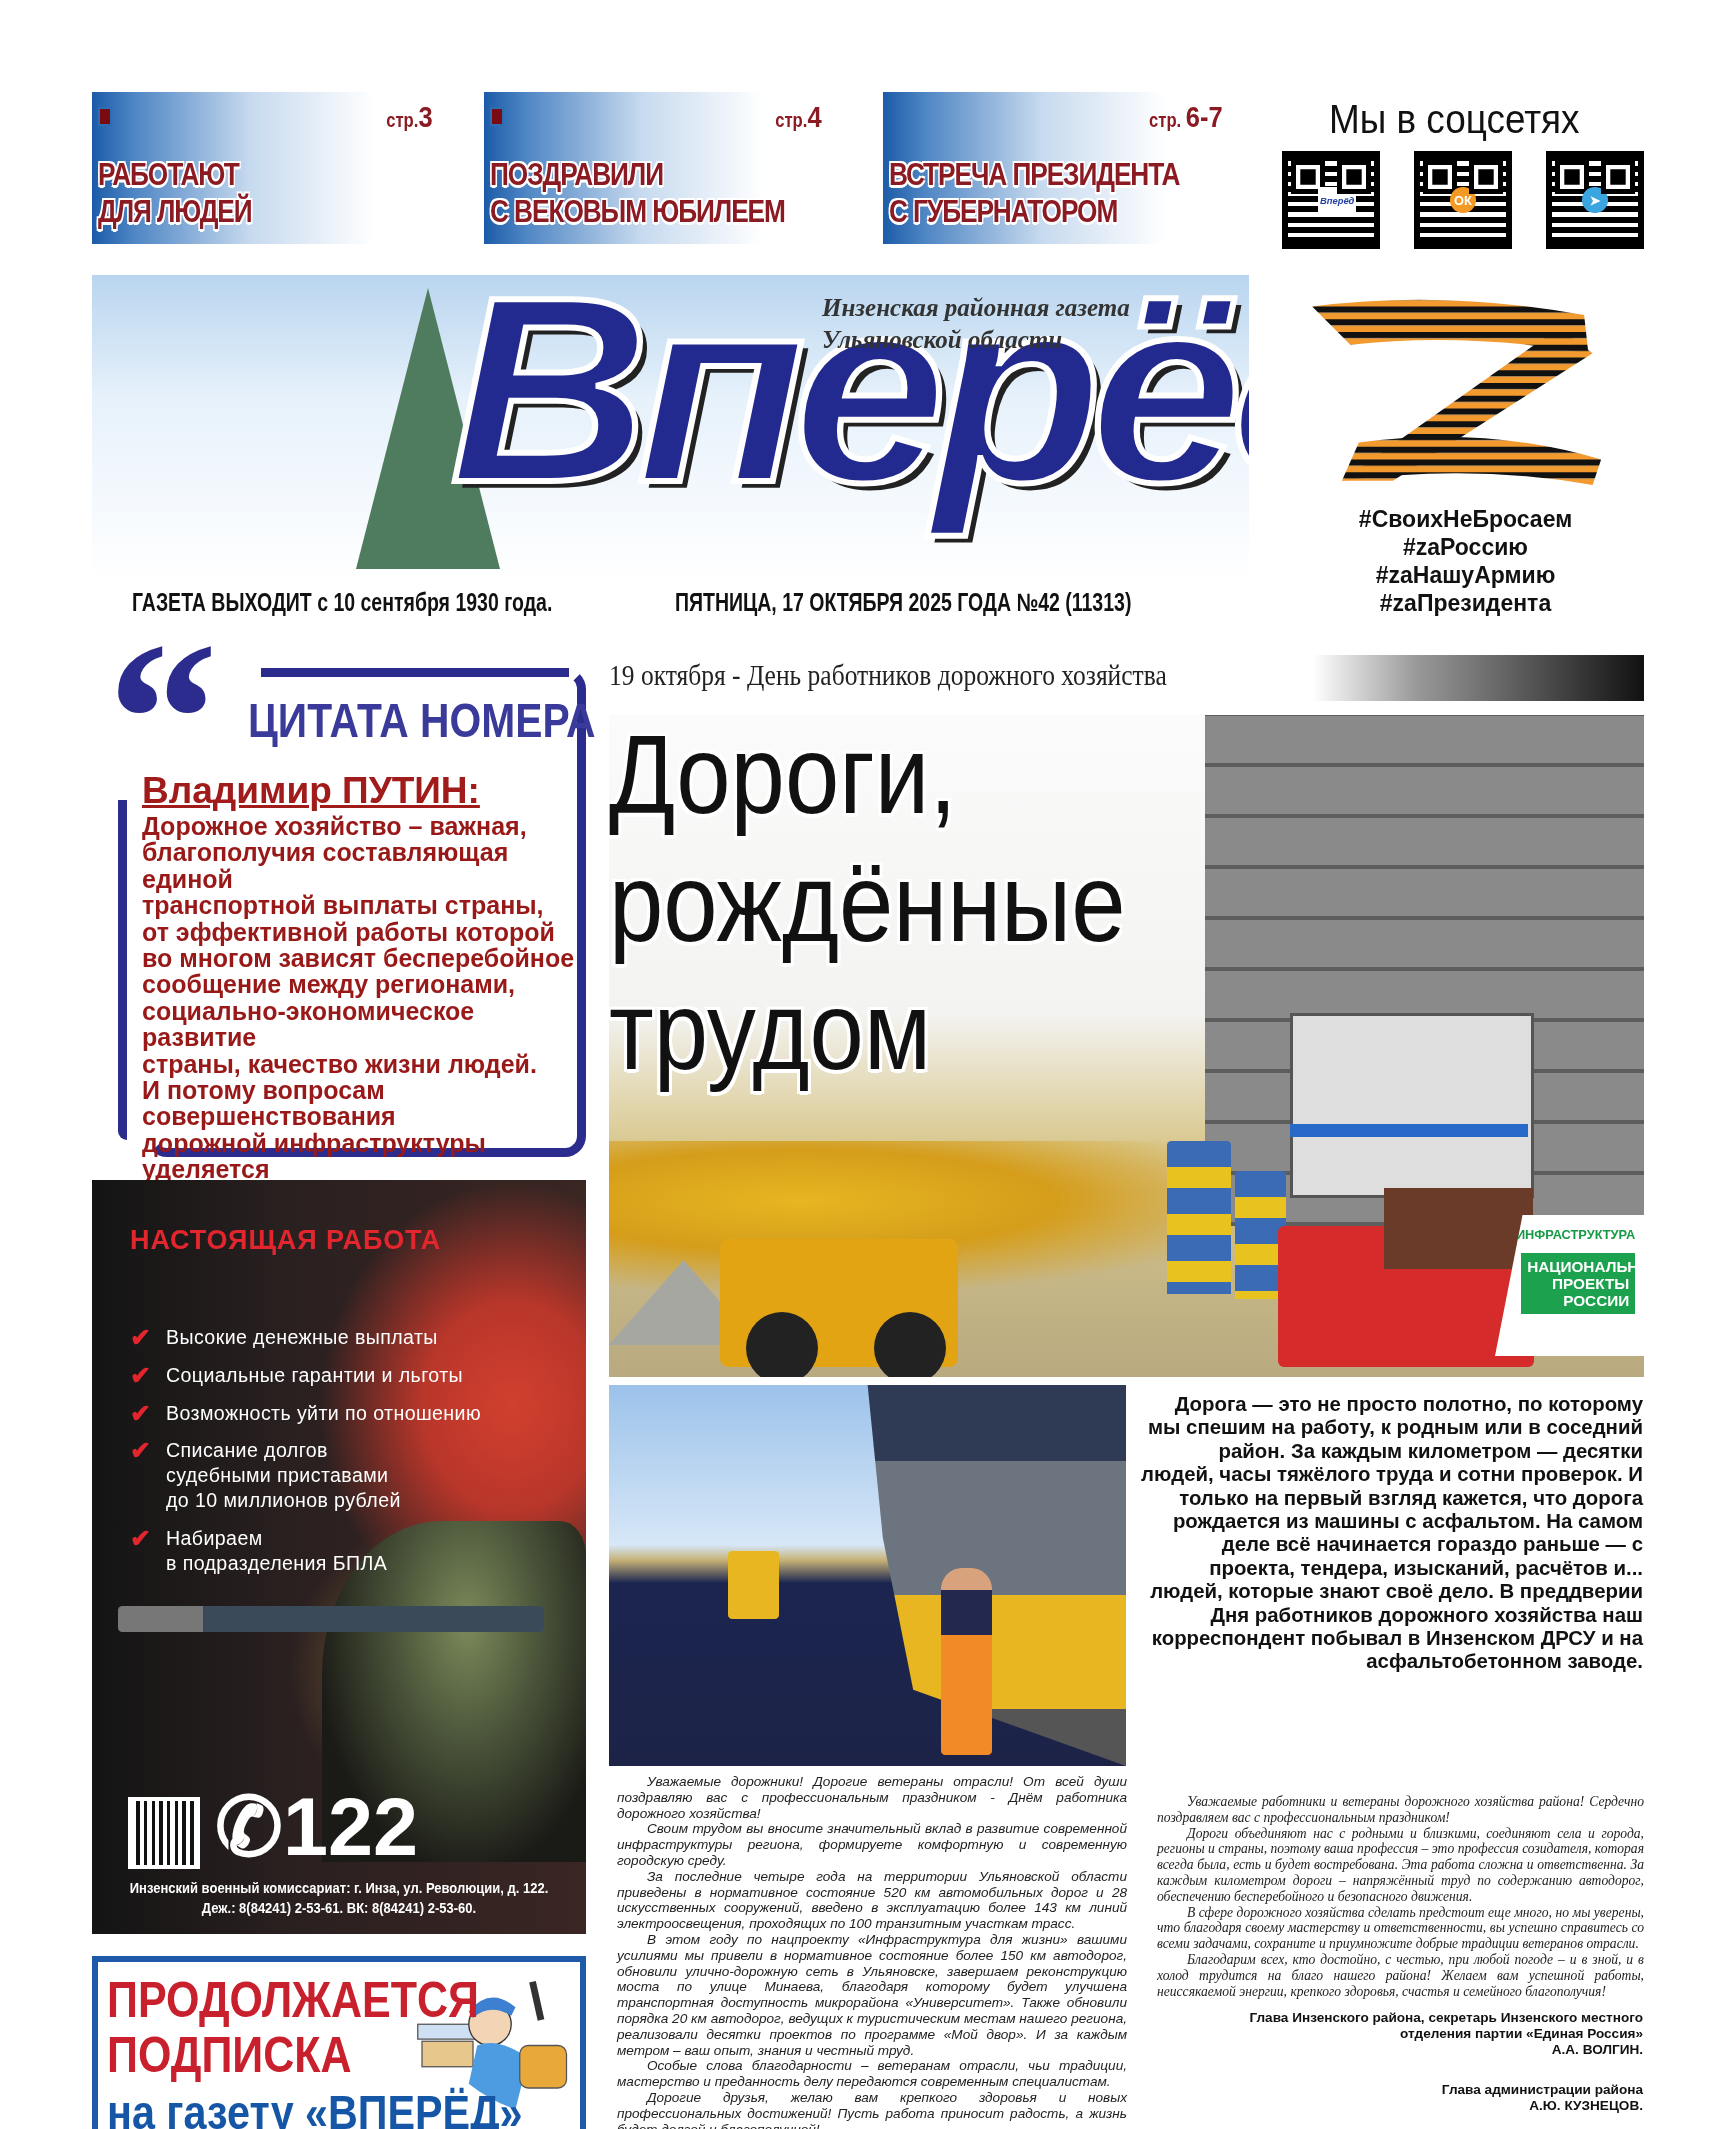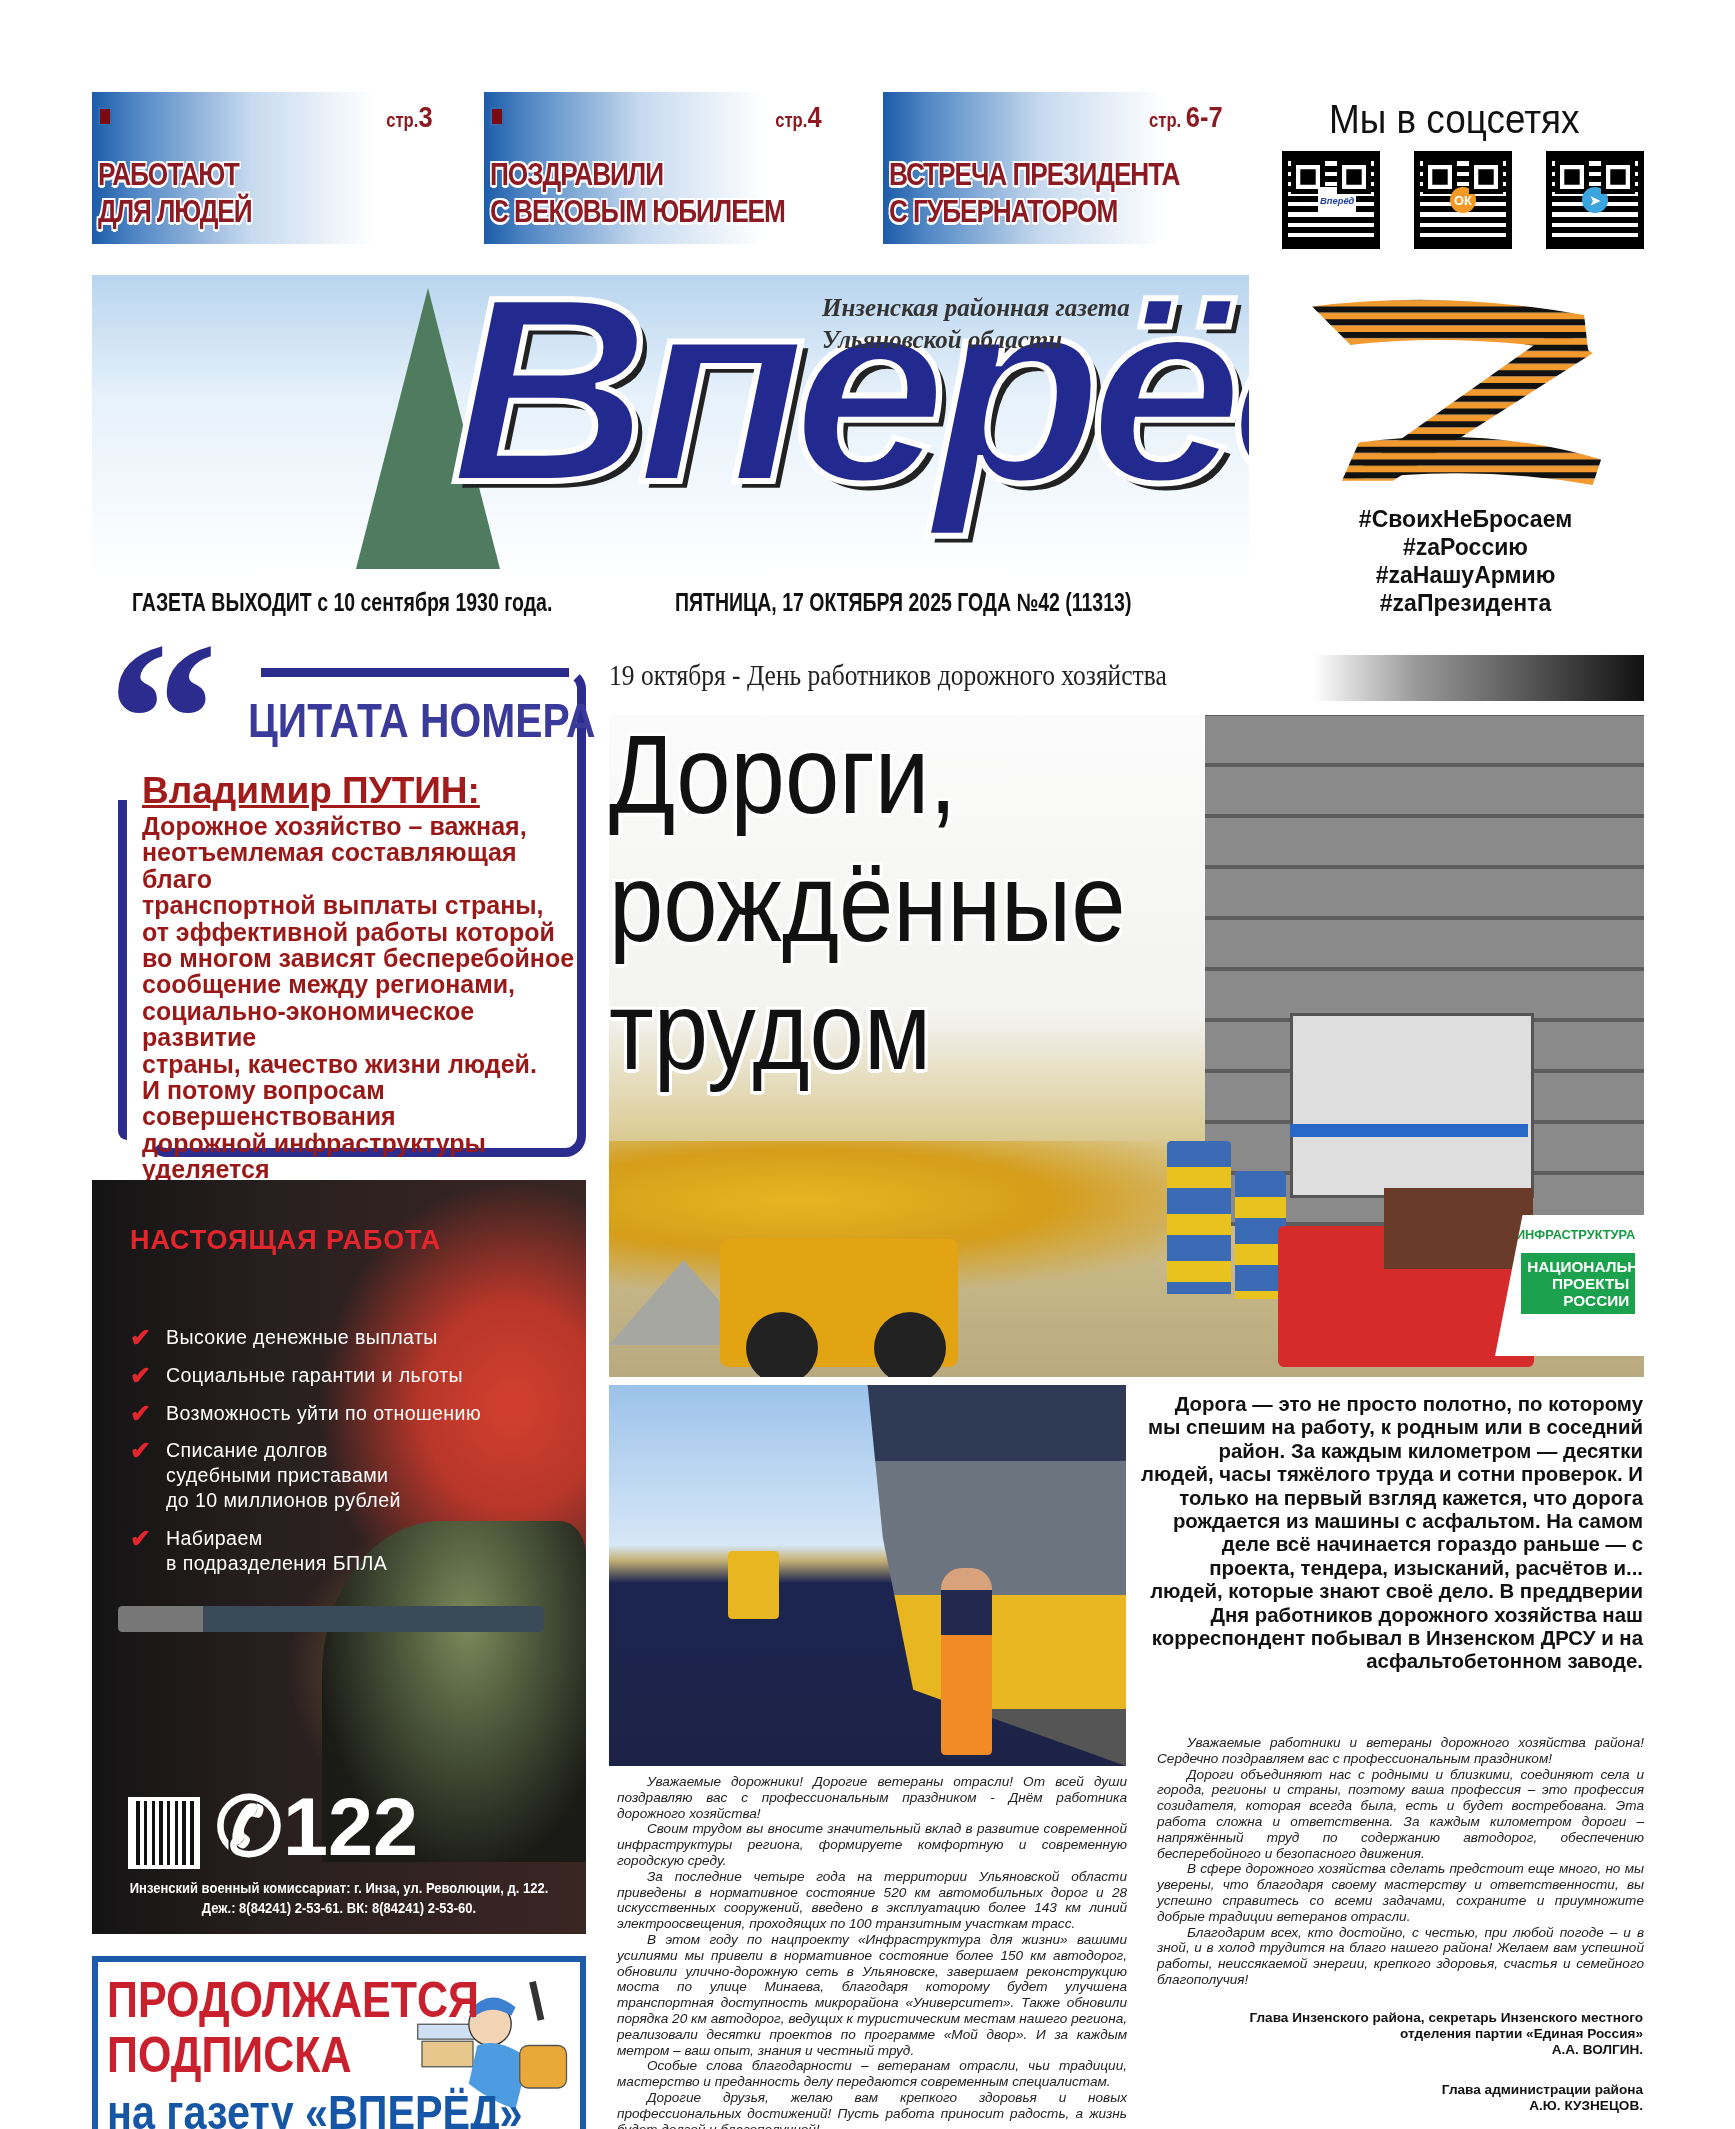--- a/index.html
+++ b/index.html
@@ -159,21 +159,21 @@
 
 <div class="quote">
   <div class="frame"></div>
   <div class="topbar"></div>
   <div class="leftbar"></div>
   <div class="qmark">“</div>
   <div class="qtitle">ЦИТАТА НОМЕРА</div>
   <div class="author">Владимир ПУТИН:</div>
   <div class="body">
     <div>Дорожное хозяйство – важная,</div>
-    <div>неотъемлемая составляющая благо</div>
+    <div>благополучия составляющая единой</div>
     <div>транспортной выплаты страны,</div>
     <div>от эффективной работы которой</div>
     <div>во многом зависят бесперебойное</div>
     <div>сообщение между регионами,</div>
     <div>социально-экономическое развитие</div>
     <div>страны, качество жизни людей.</div>
     <div>И потому вопросам совершенствования</div>
     <div>дорожной инфраструктуры уделяется</div>
     <div>приоритетное внимание государства.</div>
   </div>
@@ -252,21 +252,21 @@
 
 <div class="letter" style="left:617px;top:1774px;width:510px;">
   <p>Уважаемые дорожники! Дорогие ветераны отрасли! От всей души поздравляю вас с профессиональным праздником -  Днём работника дорожного хозяйства!</p>
   <p>Своим трудом вы вносите значительный вклад в развитие современной инфраструктуры региона, формируете комфортную и современную городскую среду.</p>
   <p>За последние четыре года на территории Ульяновской области приведены в нормативное состояние 520 км автомобильных дорог и 28 искусственных сооружений, введено в эксплуатацию более 143 км линий электроосвещения, проходящих по 100 транзитным участкам трасс.</p>
   <p>В этом году по нацпроекту «Инфраструктура для жизни» вашими усилиями мы привели в нормативное состояние более 150 км автодорог, обновили улично-дорожную сеть в Ульяновске, завершаем реконструкцию моста по улице Минаева, благодаря которому будет улучшена транспортная доступность микрорайона «Университет». Также обновили порядка 20 км автодорог, ведущих к туристическим местам нашего региона, реализовали десятки  проектов по программе «Мой двор». И за каждым метром – ваш опыт, знания и честный труд.</p>
   <p>Особые слова благодарности – ветеранам отрасли, чьи традиции, мастерство и преданность делу передаются современным специалистам.</p>
   <p>Дорогие друзья, желаю вам крепкого здоровья и новых профессиональных достижений! Пусть работа приносит радость, а жизнь будет долгой и благополучной!</p>
 </div>
 
-<div class="letter" style="left:1157px;top:1735px;width:487px;">
+<div class="letter" style="left:1157px;top:1794px;width:487px;font-family:Liberation Serif, serif;">
   <p>Уважаемые работники и ветераны дорожного хозяйства района! Сердечно поздравляем  вас с профессиональным праздником!</p>
   <p>Дороги объединяют нас с родными и близкими, соединяют села и города, регионы и страны, поэтому ваша профессия – это профессия созидателя, которая всегда была, есть и будет востребована. Эта работа сложна и ответственна. За каждым километром дороги – напряжённый труд по содержанию автодорог, обеспечению бесперебойного и безопасного движения.</p>
   <p>В сфере дорожного хозяйства сделать предстоит еще много, но мы уверены, что благодаря своему мастерству и ответственности, вы успешно справитесь со всеми задачами, сохраните и приумножите добрые традиции ветеранов отрасли.</p>
   <p>Благодарим всех, кто достойно, с честью, при любой погоде – и в зной, и в холод трудится на благо нашего района! Желаем вам успешной работы, неиссякаемой энергии, крепкого здоровья, счастья  и семейного благополучия!</p>
 </div>
 <div class="sig" style="left:1192px;top:2010px;width:451px;">
   <div>Глава Инзенского района, секретарь Инзенского местного отделения  партии «Единая Россия»</div>
   <div>А.А. ВОЛГИН.</div>
 </div>
 <div class="sig" style="left:1192px;top:2082px;width:451px;">

